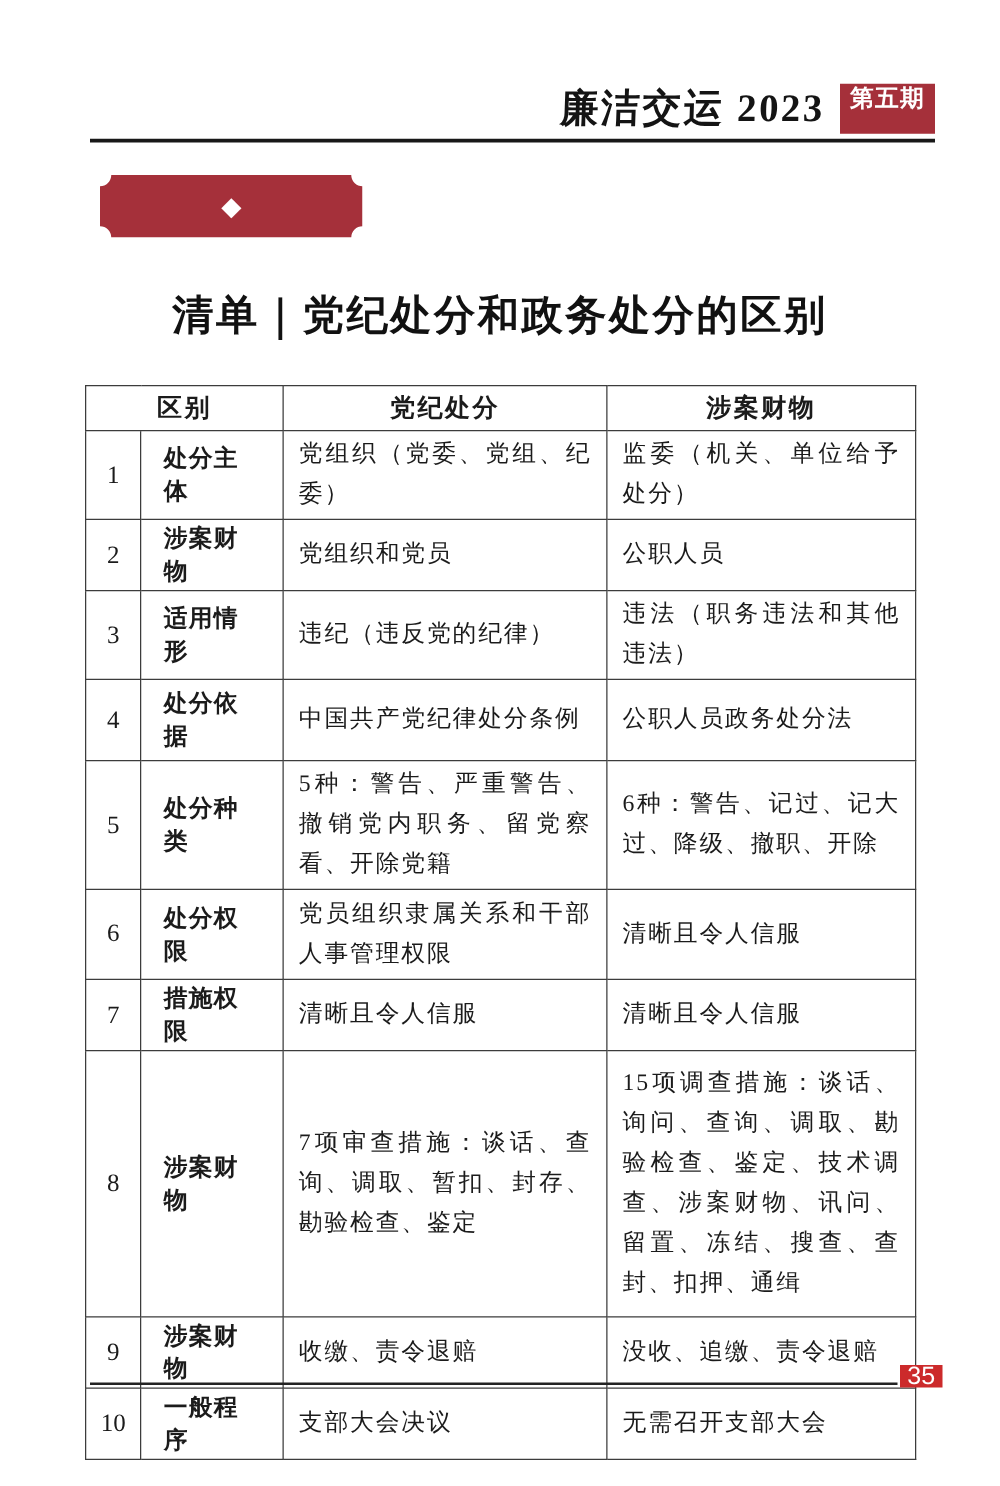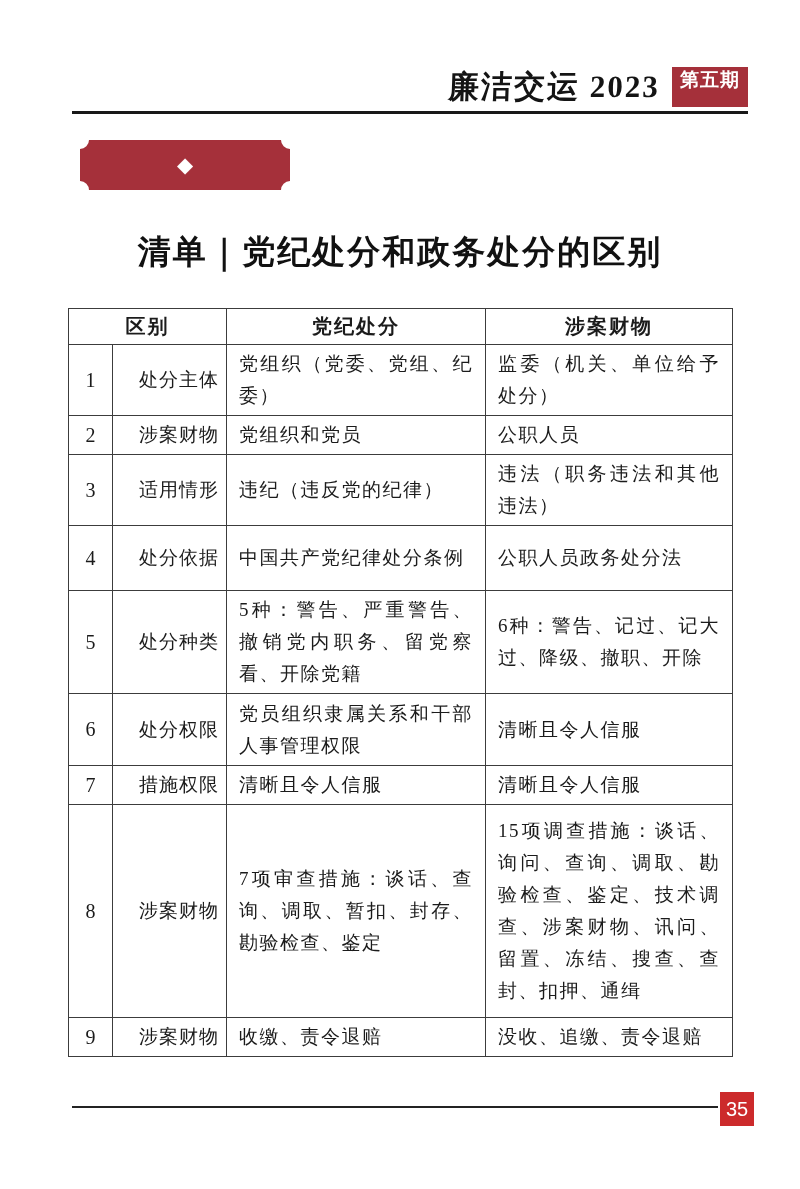--- a/index.html
+++ b/index.html
@@ -52,36 +52,36 @@
   }
   .cmp-table col.c-num{width:44px;}
   .cmp-table col.c-lbl{width:114px;}
   .cmp-table col.c-party{width:259px;}
   .cmp-table col.c-gov{width:247px;}
   .cmp-table th,.cmp-table td{
     border:1.6px solid var(--border_dark);vertical-align:middle;overflow:hidden;
   }
   .cmp-table th{font-size:20px;font-weight:bold;text-align:center;letter-spacing:2px;padding:2px;}
   .cmp-table .num{text-align:center;font-size:20px;padding:0;}
-  .cmp-table .lbl{text-align:right;font-weight:normal;letter-spacing:1px;padding:2px 7px;word-break:break-all;}
+  .cmp-table .lbl{text-align:left;font-weight:bold;letter-spacing:1px;padding:2px 18px;word-break:break-all;}
   .cmp-table .val{
     text-align:justify;text-justify:inter-character;word-break:break-all;
     padding:3px 12px;line-height:32px;letter-spacing:1.5px;margin-left:31px;
   }
   tr.hrow{height:36px;}
   tr.r1{height:68px;}  tr.r2{height:39px;}  tr.r3{height:56px;}
   tr.r4{height:65px;}  tr.r5{height:103px;} tr.r6{height:72px;}
   tr.r7{height:38px;}  tr.r8{height:213px;} tr.r9{height:39px;}
   tr.r10{height:41px;}
   
   .footer-rule{
     position:absolute;left:72px;top:1106px;width:646px;height:2px;background:#232323;
   }
   .page-number{
-    position:absolute;left:720px;top:1092px;width:34px;height:34px;
+    position:absolute;left:720px;top:1092px;width:34px;height:18px;
     background:var(--page_badge_red);color:#ffffff;font-size:20px;
     display:flex;align-items:center;justify-content:center;
     font-family:"Liberation Sans","DejaVu Sans",sans-serif;
   }
 </style>
 </head>
 <body>
 
 <div class="page">
 
@@ -164,19 +164,25 @@
         <td class="lbl">涉案财物</td>
         <td class="val">7项审查措施：谈话、查询、调取、暂扣、封存、勘验检查、鉴定</td>
         <td class="val">15项调查措施：谈话、询问、查询、调取、勘验检查、鉴定、技术调查、涉案财物、讯问、留置、冻结、搜查、查封、扣押、通缉</td>
       </tr>
       <tr class="r9">
         <td class="num">9</td>
         <td class="lbl">涉案财物</td>
         <td class="val">收缴、责令退赔</td>
         <td class="val">没收、追缴、责令退赔</td>
       </tr>
+      <tr class="r10">
+        <td class="num">10</td>
+        <td class="lbl">一般程序</td>
+        <td class="val">支部大会决议</td>
+        <td class="val">无需召开支部大会</td>
+      </tr>
     </tbody>
   </table>
 
   <div class="footer-rule"></div>
   <div class="page-number">35</div>
 
 </div>
 
 </body></html>

